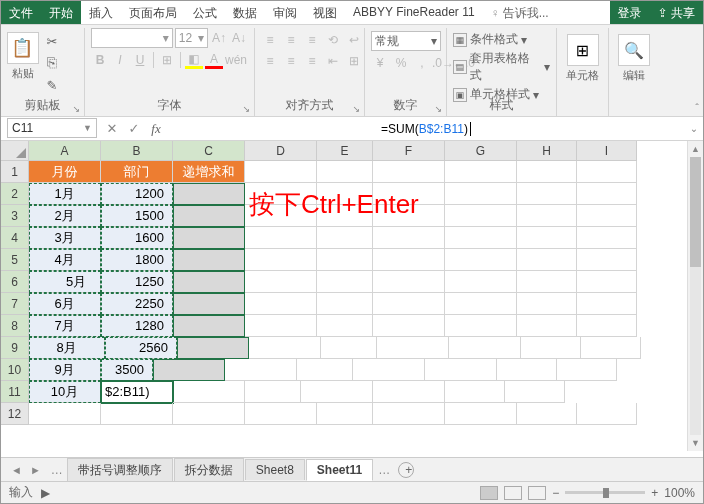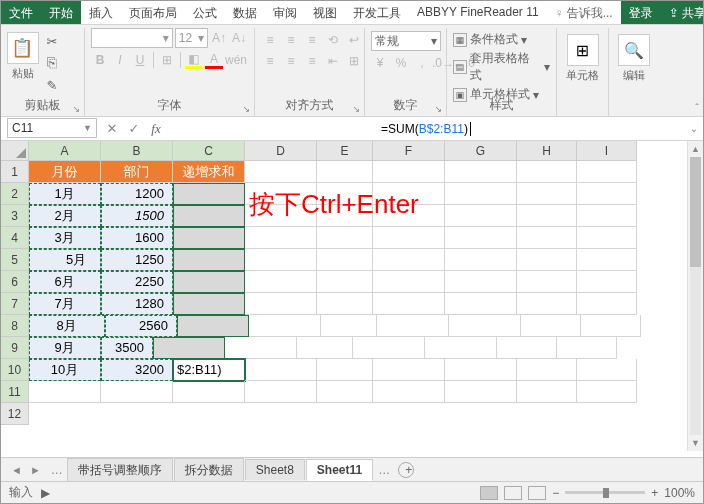--- a/index.html
+++ b/index.html
@@ -90,21 +90,20 @@
 
 <div class="ribbon-tabs">
 <div class="rtab file">文件</div>
 <div class="rtab active">开始</div>
 <div class="rtab">插入</div>
 <div class="rtab">页面布局</div>
 <div class="rtab">公式</div>
 <div class="rtab">数据</div>
 <div class="rtab">审阅</div>
 <div class="rtab">视图</div>
-<div class="rtab">开发工具</div>
 <div class="rtab">ABBYY FineReader 11</div>
 <div class="rtab special"><span class="bulb">♀</span><span>告诉我...</span></div>
 <div class="rtab-right">
 <div class="rtab">登录</div>
 <div class="rtab"><span>⇪ </span><span>共享</span></div>
 </div>
 </div>
 
 <div class="ribbon-body">
 <div class="rgroup" style="width:84px">
@@ -268,41 +267,52 @@
         <div class="cell colC-sel sel-range" style="width: 72px;"></div>
         <div class="cell" style="width: 72px;"></div>
         <div class="cell" style="width: 56px;"></div>
         <div class="cell" style="width: 72px;"></div>
         <div class="cell" style="width: 72px;"></div>
         <div class="cell" style="width: 60px;"></div>
         <div class="cell" style="width: 60px;"></div>
       </div>
       <div class="row">
         <div class="cell colA marching" style="width: 72px;">2月</div>
-        <div class="cell colB marching" style="width: 72px; font-style: italic;">1500</div>
+        <div class="cell colB marching" style="width: 72px;">1500</div>
         <div class="cell colC-sel sel-range" style="width: 72px;"></div>
         <div class="cell" style="width: 72px;"></div>
         <div class="cell" style="width: 56px;"></div>
         <div class="cell" style="width: 72px;"></div>
         <div class="cell" style="width: 72px;"></div>
         <div class="cell" style="width: 60px;"></div>
         <div class="cell" style="width: 60px;"></div>
       </div>
       <div class="row">
         <div class="cell colA marching" style="width: 72px;">3月</div>
         <div class="cell colB marching" style="width: 72px;">1600</div>
         <div class="cell colC-sel sel-range" style="width: 72px;"></div>
         <div class="cell" style="width: 72px;"></div>
         <div class="cell" style="width: 56px;"></div>
         <div class="cell" style="width: 72px;"></div>
         <div class="cell" style="width: 72px;"></div>
         <div class="cell" style="width: 60px;"></div>
         <div class="cell" style="width: 60px;"></div>
       </div>
       <div class="row">
+        <div class="cell colA marching" style="width: 72px;">4月</div>
+        <div class="cell colB marching" style="width: 72px;">1800</div>
+        <div class="cell colC-sel sel-range" style="width: 72px;"></div>
+        <div class="cell" style="width: 72px;"></div>
+        <div class="cell" style="width: 56px;"></div>
+        <div class="cell" style="width: 72px;"></div>
+        <div class="cell" style="width: 72px;"></div>
+        <div class="cell" style="width: 60px;"></div>
+        <div class="cell" style="width: 60px;"></div>
+      </div>
+      <div class="row">
         <div class="cell colA marching" style="width: 72px; padding-left: 27px;">5月</div>
         <div class="cell colB marching" style="width: 72px;">1250</div>
         <div class="cell colC-sel sel-range" style="width: 72px;"></div>
         <div class="cell" style="width: 72px;"></div>
         <div class="cell" style="width: 56px;"></div>
         <div class="cell" style="width: 72px;"></div>
         <div class="cell" style="width: 72px;"></div>
         <div class="cell" style="width: 60px;"></div>
         <div class="cell" style="width: 60px;"></div>
       </div>
@@ -345,21 +355,20 @@
         <div class="cell colC-sel sel-range" style="width: 72px;"></div>
         <div class="cell" style="width: 72px;"></div>
         <div class="cell" style="width: 56px;"></div>
         <div class="cell" style="width: 72px;"></div>
         <div class="cell" style="width: 72px;"></div>
         <div class="cell" style="width: 60px;"></div>
         <div class="cell" style="width: 60px;"></div>
       </div>
       <div class="row">
         <div class="cell colA marching" style="width: 72px;">10月</div>
-        <div class="cell colB marching" style="width: 72px;">3200</div>
         <div class="cell active-cell" style="width: 72px;">$2:B11)</div>
         <div class="cell" style="width: 72px;"></div>
         <div class="cell" style="width: 56px;"></div>
         <div class="cell" style="width: 72px;"></div>
         <div class="cell" style="width: 72px;"></div>
         <div class="cell" style="width: 60px;"></div>
         <div class="cell" style="width: 60px;"></div>
       </div>
       <div class="row">
         <div class="cell" style="width: 72px;"></div>

